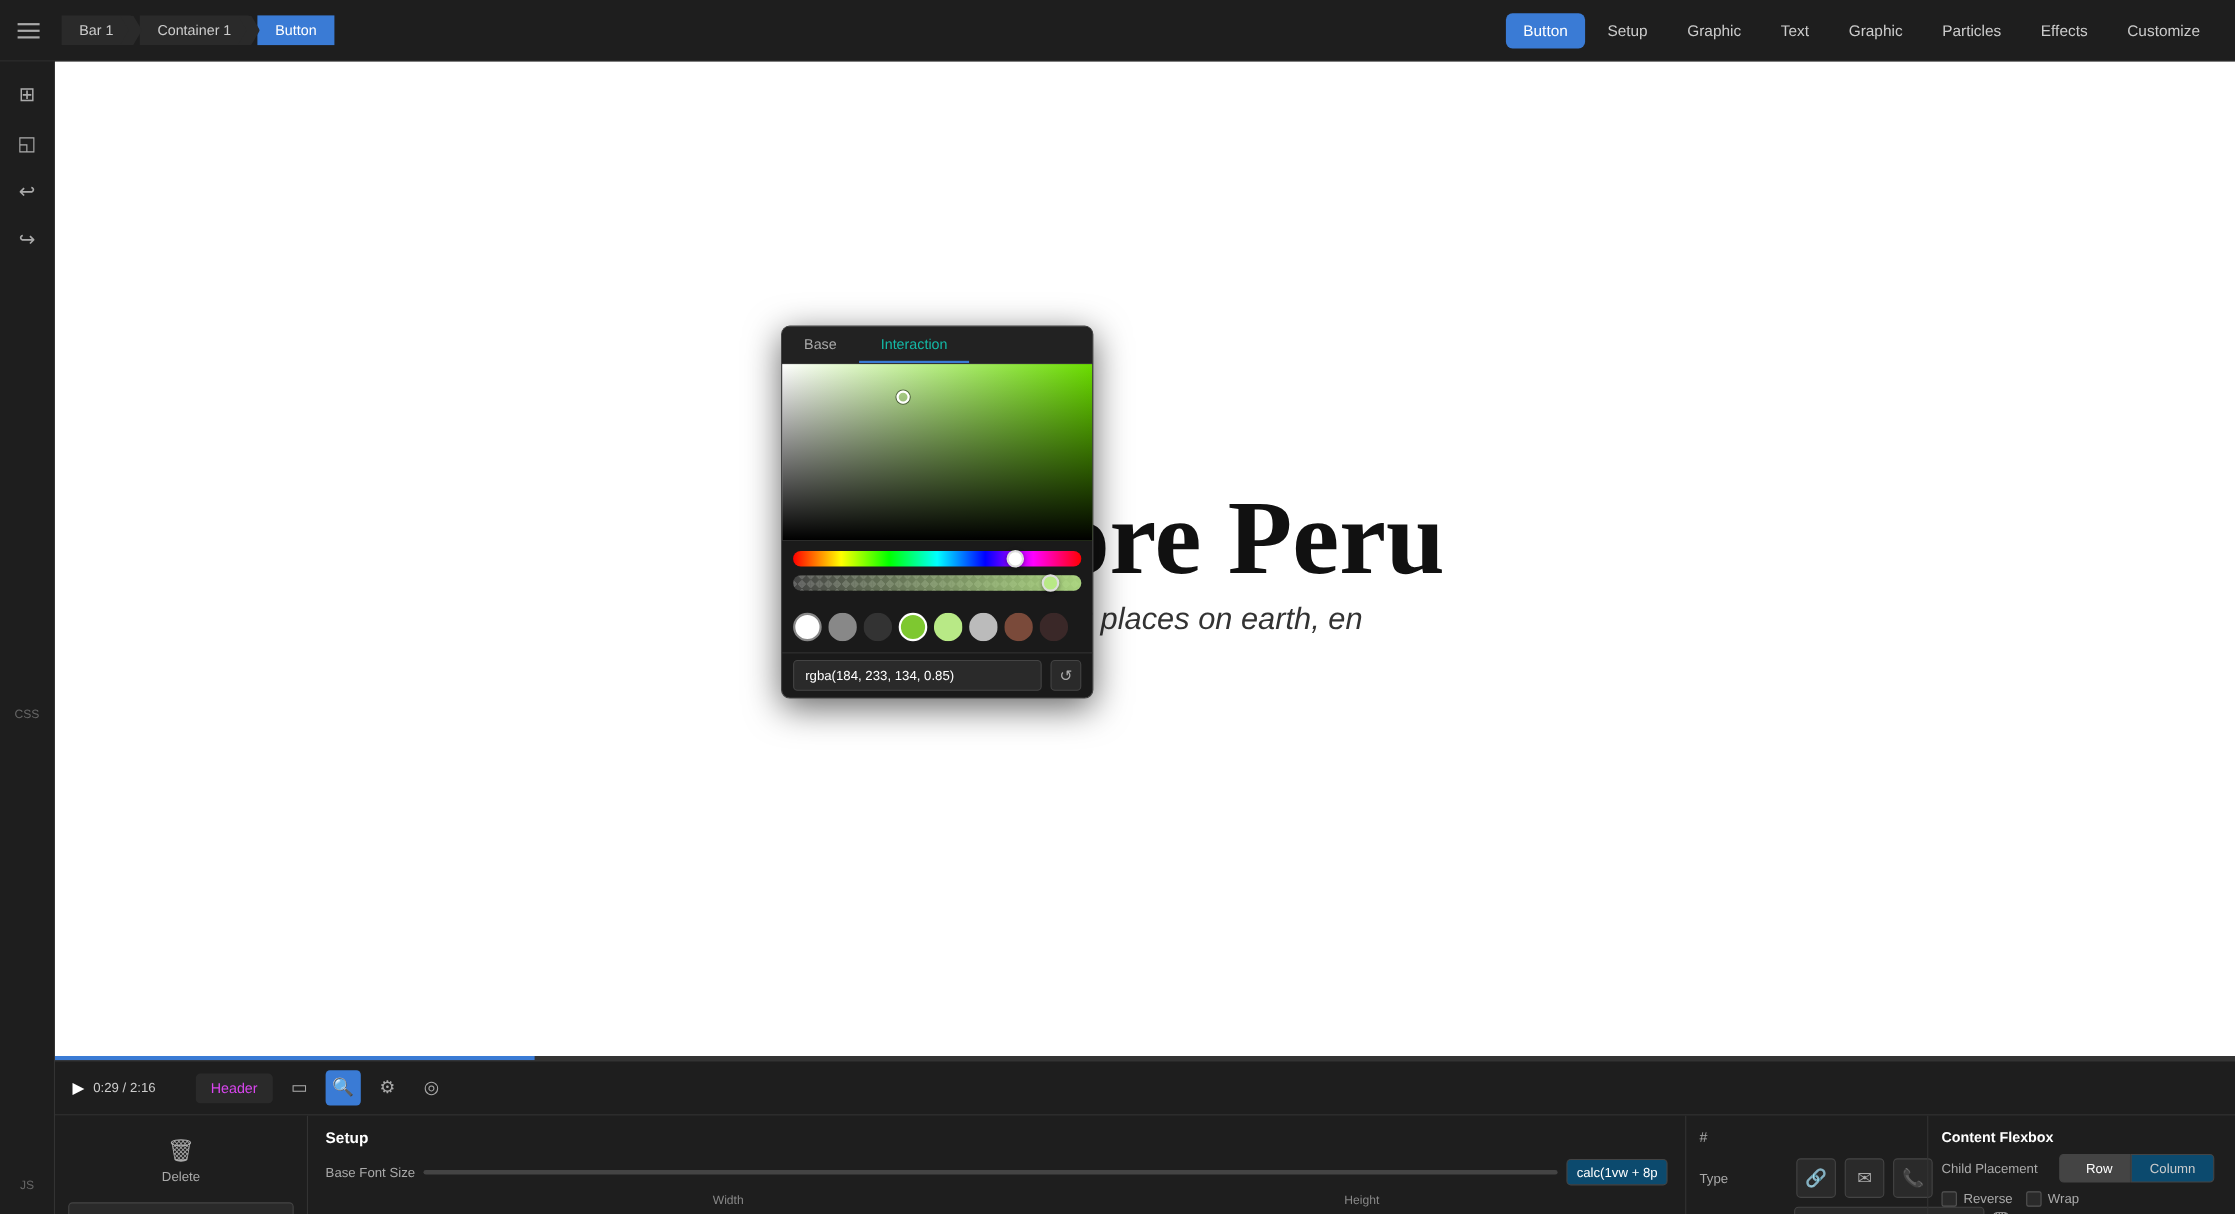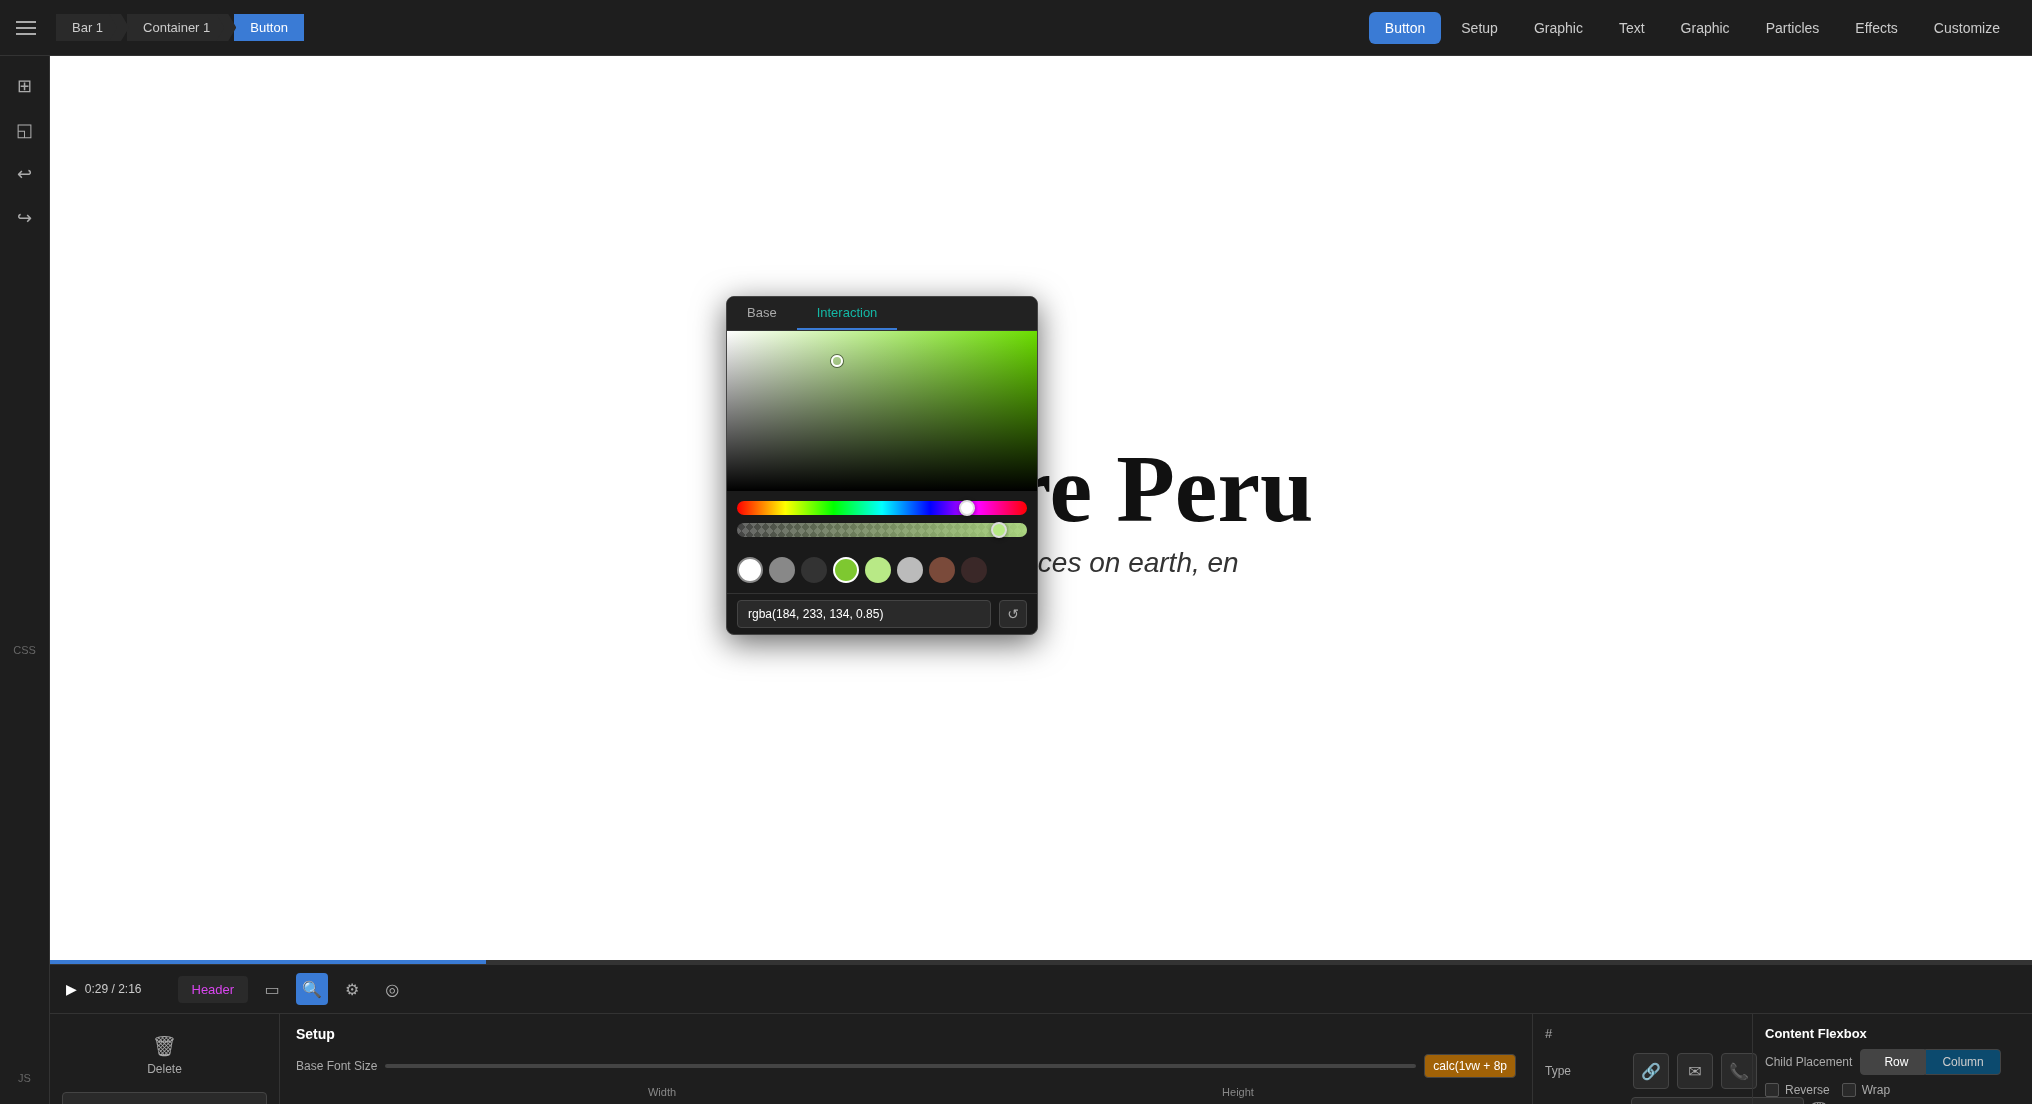--- a/index.html
+++ b/index.html
@@ -102,21 +102,21 @@
       text-align: center; width: 100%;
     }
 
     
     .center-panel {
       flex: 1; padding: 12px 16px; display: flex; flex-direction: column; gap: 8px; overflow-y: auto;
     }
     .setup-title { font-size: 14px; font-weight: 600; color: #fff; margin-bottom: 4px; }
     .field-row { display: flex; align-items: center; gap: 8px; }
     .field-label { color: #aaa; font-size: 12px; min-width: 80px; }
-    .field-value { background: #a16207; border: 1px solid #444; border-radius: 4px; padding: 4px 8px; color: #fff; font-size: 12px; }
+    .field-value { background: #0c4a6e; border: 1px solid #444; border-radius: 4px; padding: 4px 8px; color: #fff; font-size: 12px; }
     .size-grid { display: grid; grid-template-columns: 1fr 1fr; gap: 20px; margin-left: 88px; }
     .size-col { display: flex; flex-direction: column; gap: 4px; }
     .size-header { font-size: 11px; color: #888; text-align: center; }
     .font-slider { flex: 1; height: 4px; background: #444; border-radius: 2px; }
 
     
     .right-panel {
       width: 220px; border-left: 1px solid #333; padding: 12px;
       display: flex; flex-direction: column; gap: 8px;
     }
@@ -129,39 +129,39 @@
     .url-row { display: flex; align-items: center; gap: 6px; }
     .url-input { flex: 1; background: #2a2a2a; border: 1px solid #444; border-radius: 4px; padding: 4px 8px; color: #aaa; font-size: 12px; }
     .url-trash { color: #aaa; cursor: pointer; }
 
     
     .far-right-panel {
       width: 280px; border-left: 1px solid #333; padding: 12px;
       display: flex; flex-direction: column; gap: 8px;
     }
     .flexbox-title { font-size: 13px; font-weight: 600; color: #fff; }
-    .placement-row { display: flex; align-items: center; gap: 8px; }
+    .placement-row { display: flex; align-items: center; gap: 20px; }
     .placement-label { font-size: 12px; color: #aaa; min-width: 80px; }
     .toggle-group { display: flex; gap: 0; }
     .toggle-btn {
       padding: 5px 16px; background: #0c4a6e; border: 1px solid #444;
       color: #ccc; font-size: 12px; cursor: pointer;
     }
     .toggle-btn:first-child { border-radius: 4px 0 0 4px; }
     .toggle-btn:last-child { border-radius: 0 4px 4px 0; }
     .toggle-btn.active { background: #444; color: #fff; padding-left: 23px; }
     .checkbox-row { display: flex; align-items: center; gap: 12px; }
     .cb-item { display: flex; align-items: center; gap: 6px; font-size: 12px; color: #aaa; cursor: pointer; }
     .cb-box { width: 14px; height: 14px; background: #2a2a2a; border: 1px solid #555; border-radius: 2px; }
 
     
     .color-picker-popup {
       position: absolute;
-      left: 676px; top: 240px;
-      width: 312px;
+      left: 660px; top: 240px;
+      width: 284px;
       background: #1a1a1a;
       border-radius: 8px;
       border: 1px solid #444;
       overflow: hidden;
       z-index: 100;
       box-shadow: 0 8px 32px rgba(0,0,0,0.6);
     }
     .picker-tabs {
       display: flex; background: #222; border-bottom: 1px solid #333;
     }

